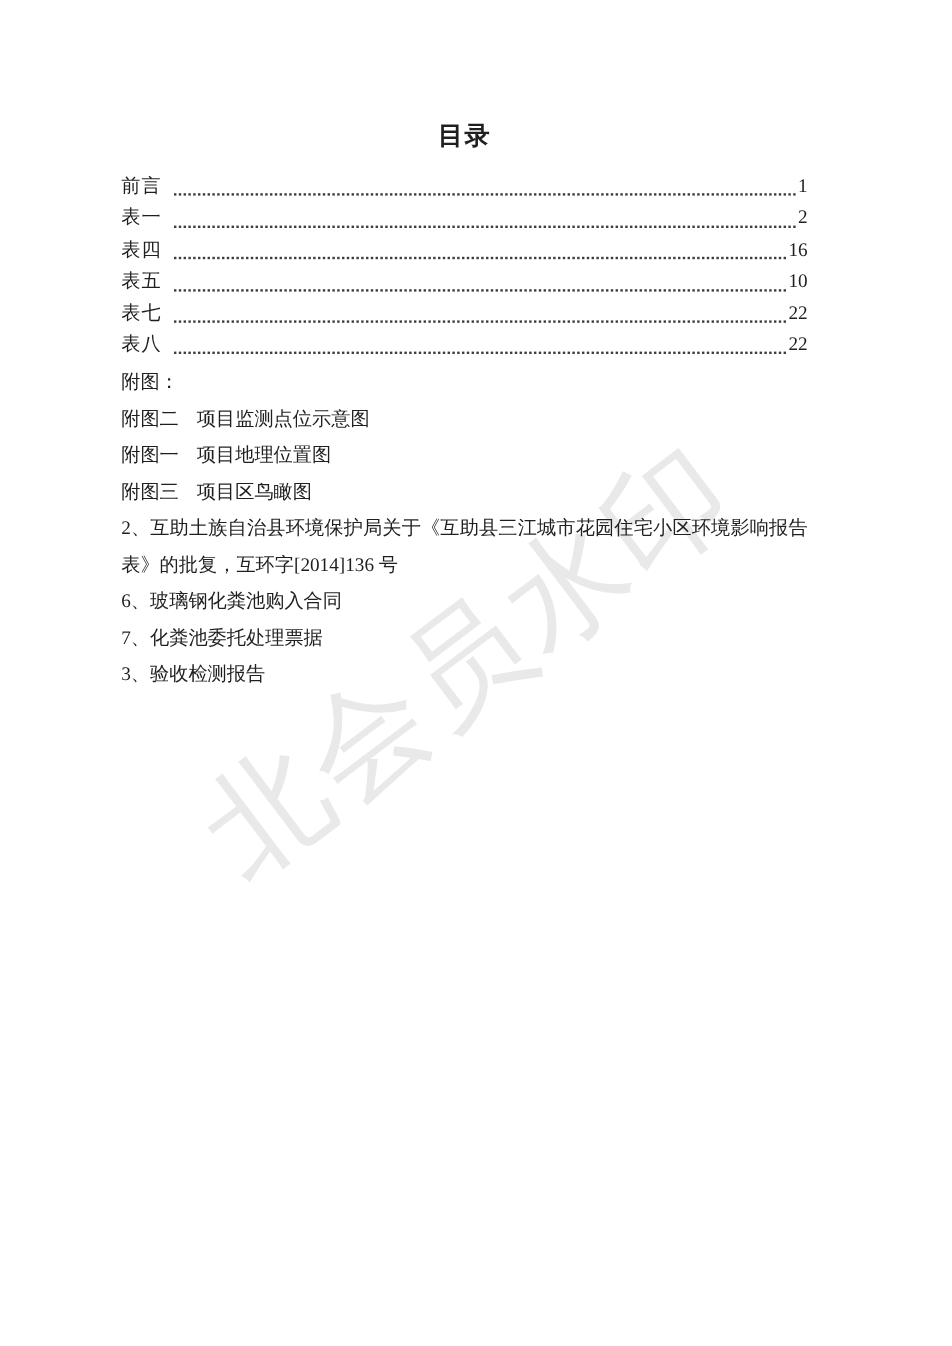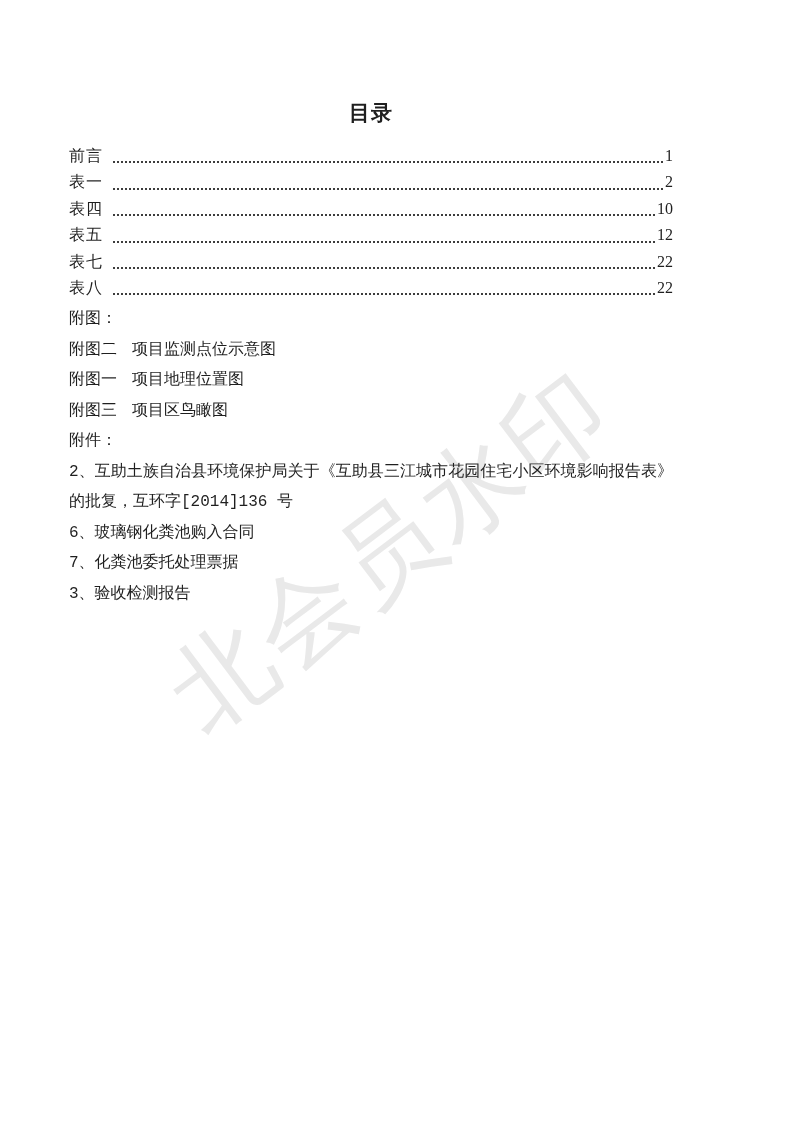--- a/index.html
+++ b/index.html
@@ -27,20 +27,21 @@
     color: #e9e9e9;
     z-index: 0;
     font-family: "Liberation Sans", sans-serif;
     user-select: none;
     pointer-events: none;
   }
   .content {
     position: relative;
     z-index: 1;
     padding: 0 120px 0 69px;
+    margin-left: 32px;
   }
   .doc-title {
     margin: 0;
     padding-top: 100px;
     text-align: center;
     font-size: 21px;
     line-height: 26px;
     font-weight: bold;
     letter-spacing: 1px;
   }
@@ -67,21 +68,20 @@
   .toc-page {
     white-space: nowrap;
   }
   .appendix {
     margin-top: 3px;
     font-size: 16px;
   }
   .appendix p {
     margin: 0;
     line-height: 30.5px;
-    font-family: Liberation Mono, monospace;
   }
   .fig-title {
     margin-left: 15px;
   }
   .wrap-para {
     text-align: justify;
   }
 </style>
 </head>
 <body>
@@ -101,26 +101,26 @@
         <span class="toc-page">1</span>
       </div>
       <div class="toc-row">
         <span class="toc-label">表一</span>
         <span class="toc-leader"></span>
         <span class="toc-page">2</span>
       </div>
       <div class="toc-row">
         <span class="toc-label">表四</span>
         <span class="toc-leader"></span>
-        <span class="toc-page">10</span>
+        <span class="toc-page">16</span>
       </div>
       <div class="toc-row">
         <span class="toc-label">表五</span>
         <span class="toc-leader"></span>
-        <span class="toc-page">12</span>
+        <span class="toc-page">10</span>
       </div>
       <div class="toc-row">
         <span class="toc-label">表七</span>
         <span class="toc-leader"></span>
         <span class="toc-page">22</span>
       </div>
       <div class="toc-row">
         <span class="toc-label">表八</span>
         <span class="toc-leader"></span>
         <span class="toc-page">22</span>
@@ -133,21 +133,20 @@
       <p>
         <span>附图二</span><span class="fig-title">项目监测点位示意图</span>
       </p>
       <p>
         <span>附图一</span><span class="fig-title">项目地理位置图</span>
       </p>
       <p>
         <span>附图三</span><span class="fig-title">项目区鸟瞰图</span>
       </p>
 
-      <p>附件：</p>
 
       <p class="wrap-para">2、互助土族自治县环境保护局关于《互助县三江城市花园住宅小区环境影响报告表》的批复，互环字[2014]136 号</p>
       <p>6、玻璃钢化粪池购入合同</p>
       <p>7、化粪池委托处理票据</p>
       <p>3、验收检测报告</p>
     </div>
 
   </div>
 </div>
 

